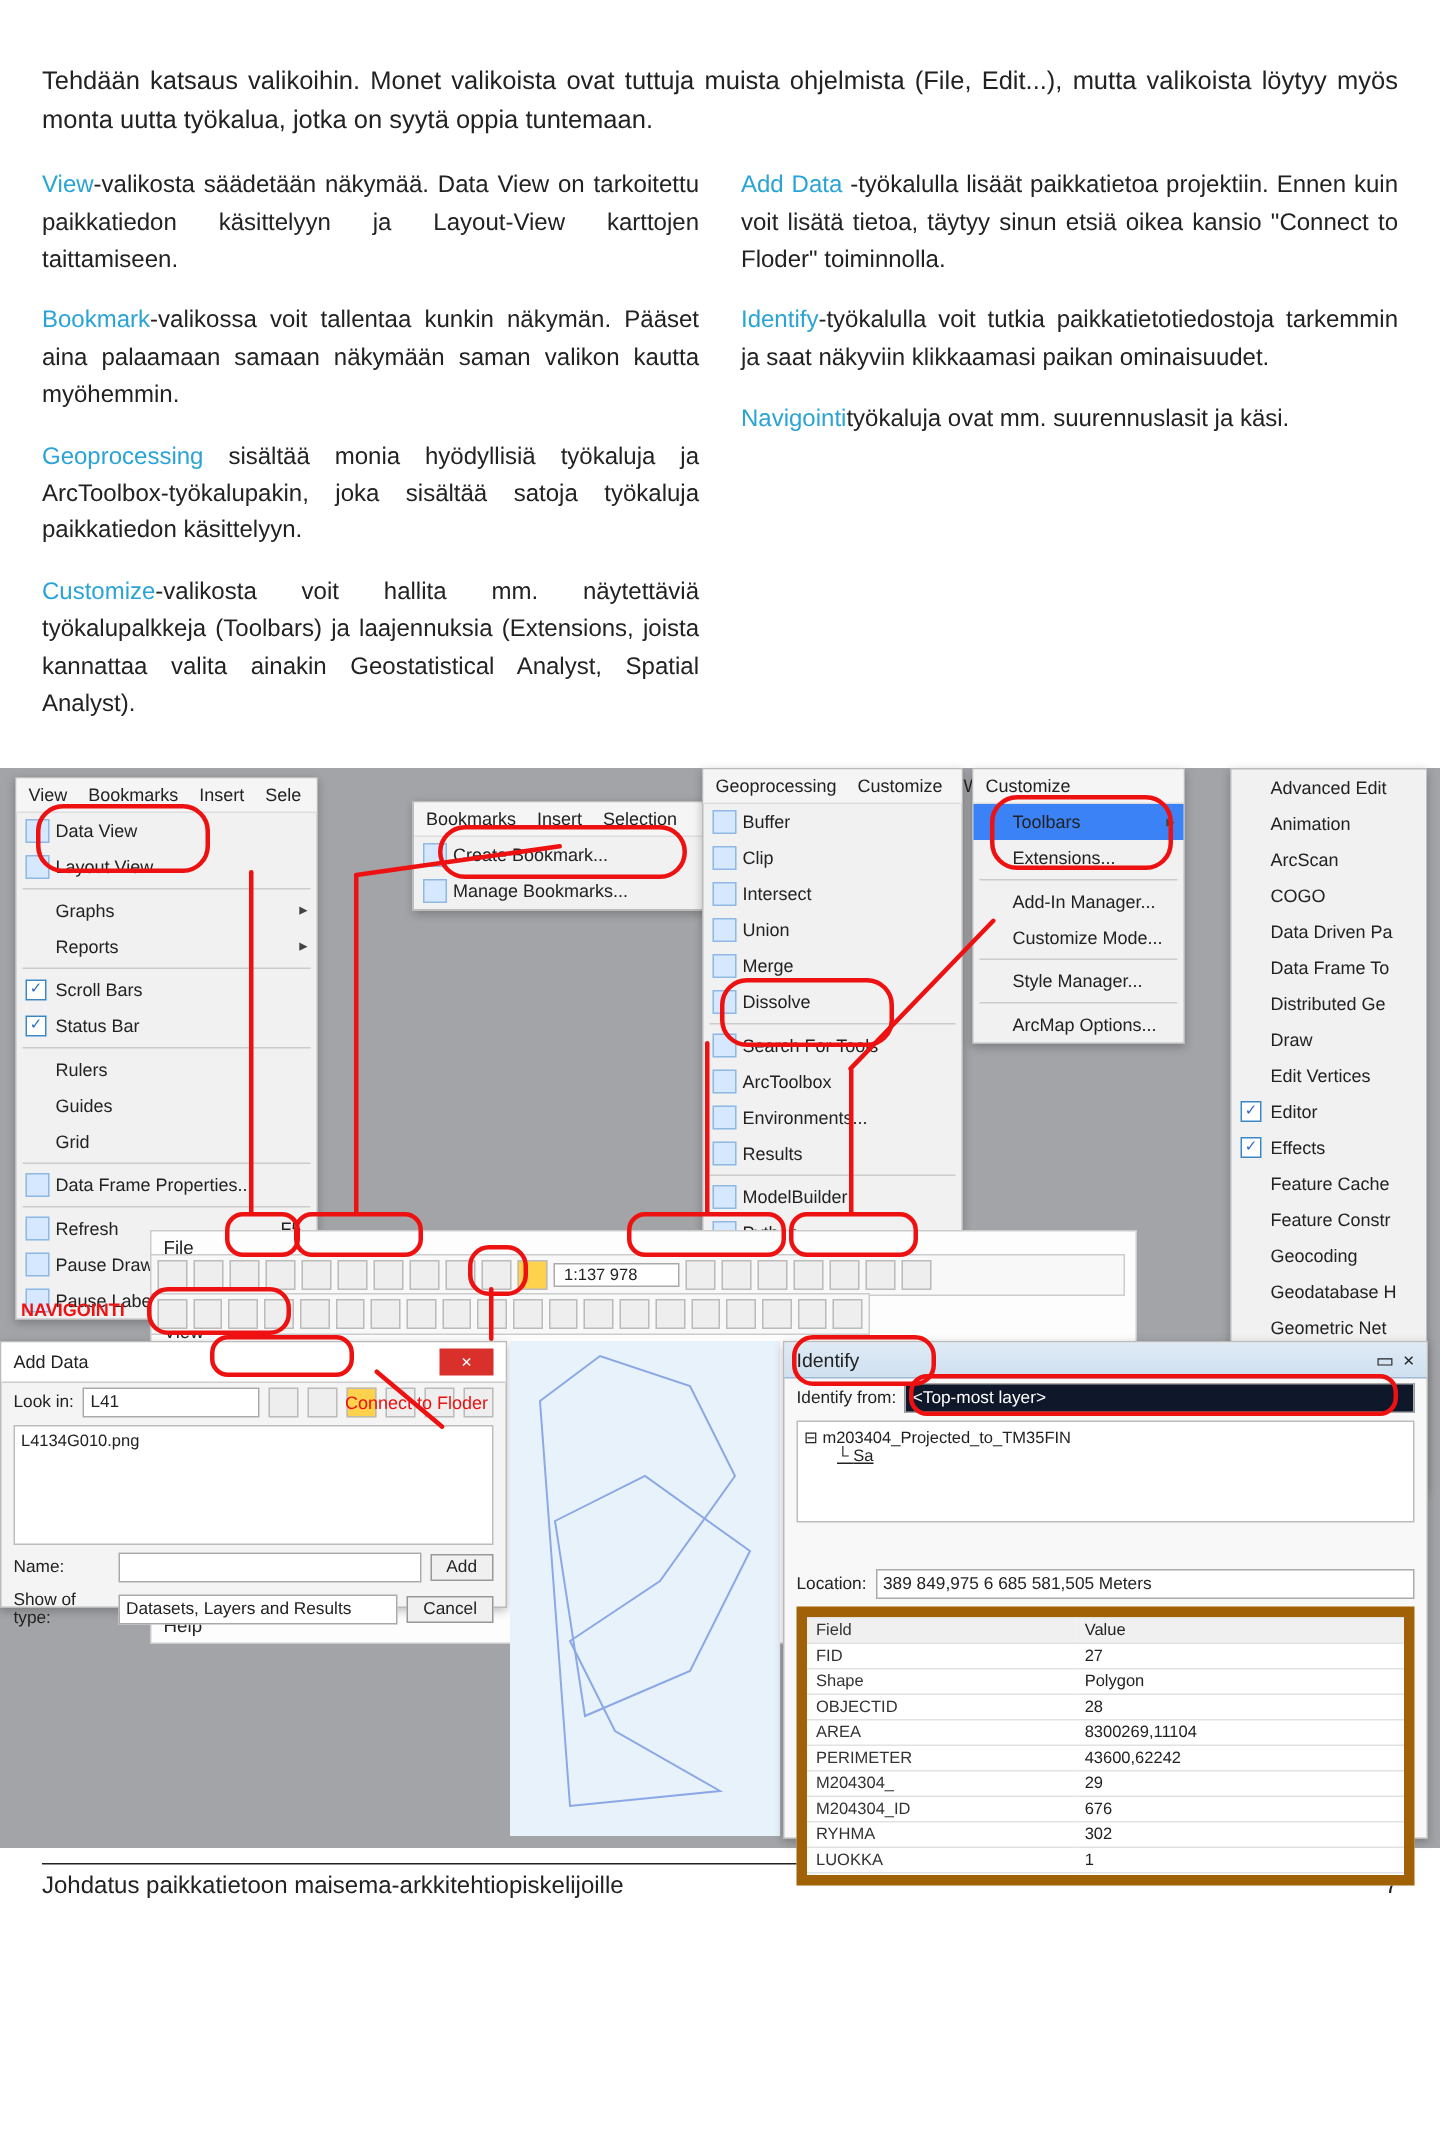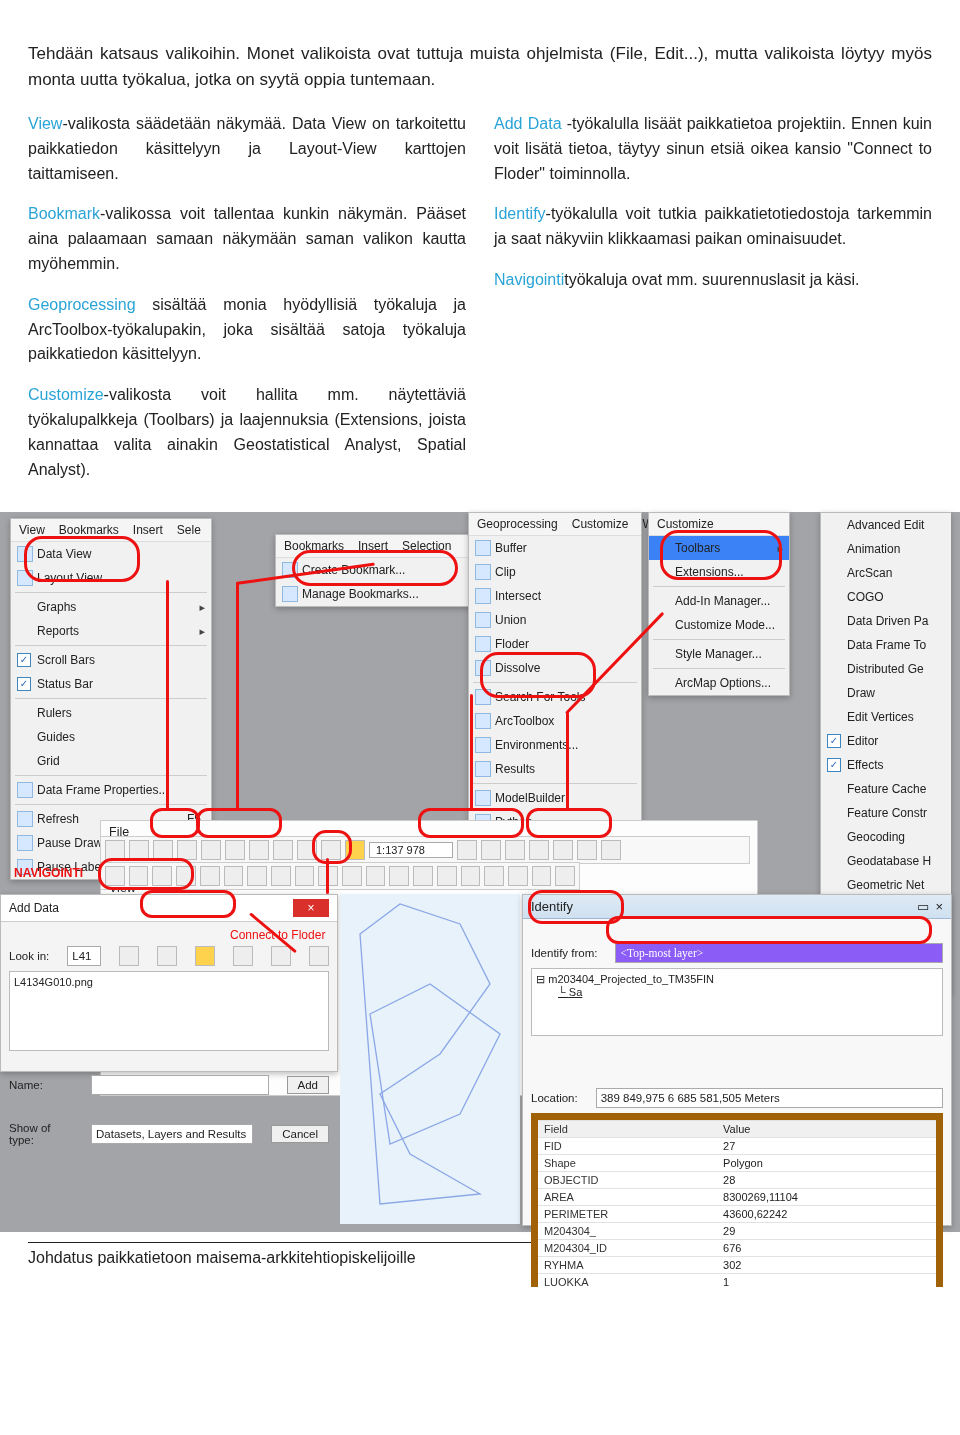--- a/index.html
+++ b/index.html
@@ -19,21 +19,21 @@
   .icon-sq { position:absolute; left:6px; top:4px; width:14px; height:14px; background:#d6e8ff; border:1px solid #8fb9e0; }
   .submenu-arrow::after { content: "▸"; position:absolute; right:6px; top:4px; font-size:11px; color:#444; }
   .scribble { position:absolute; border:3px solid #e11; border-radius: 18px; pointer-events:none; }
   .scribble-line { position:absolute; background:#e11; height:3px; transform-origin: left center; border-radius:2px; pointer-events:none; }
   .menubar { position:absolute; background:#fdfdfd; border:1px solid #ccc; font-family:"Segoe UI",sans-serif; font-size:12.5px; padding:4px 8px; display:flex; gap:14px; }
   .toolbar { position:absolute; background:#f8f8f8; border:1px solid #ccc; padding:3px 4px; display:flex; gap:4px; align-items:center; }
   .tbtn { width:18px; height:18px; background:#eee; border:1px solid #bbb; }
   .navig-label { position:absolute; color:#e11; font-weight:bold; font-size:12px; font-family:"Segoe UI",sans-serif; }
   .dialog-title { background:#fff; padding:4px 8px; font-size:12px; display:flex; justify-content:space-between; align-items:center; border-bottom:1px solid #ccc; }
   .close-x { width:36px; height:18px; background:#d9302c; color:#fff; text-align:center; line-height:18px; font-size:12px; }
-  .field-row { display:flex; align-items:center; gap:18px; padding:3px 8px; font-size:11.5px;margin-top:21px; }
+  .field-row { display:flex; align-items:center; gap:6px; padding:3px 8px; font-size:11.5px; }
   .field-input { flex:1; background:#fff; border:1px solid #aaa; height:18px; padding:0 4px; display:flex; align-items:center; }
   .btn { background:#f0f0f0; border:1px solid #999; padding:2px 10px; font-size:11.5px; }
   .identify-title { background:linear-gradient(#dfeaf5,#cfe0f0); padding:4px 8px; font-size:13px; font-weight:500; display:flex; justify-content:space-between; align-items:center; border-bottom:1px solid #9fb8d3; }
   .table { width:100%; border-collapse:collapse; font-size:11px; }
   .table td { border-top:1px solid #e2e2e2; padding:2px 6px; }
   .table tr td:first-child { width:45%; color:#333; }
   .map { position:absolute; background:#f0f6fd; }
   .footer { border-top: 1.5px solid #222; margin: 10px 28px 0 28px; padding: 6px 0 20px 0; display:flex; justify-content:space-between; font-size:16px; }
 </style>
 </head>
@@ -103,21 +103,21 @@
     <div class="menu-header">
       <span>Geoprocessing</span>
       <span>Customize</span>
       <span>Wind</span>
     </div>
     <div id="gp-items">
         <div class="menu-item"><span class="icon-sq"></span><span>Buffer</span></div>
         <div class="menu-item"><span class="icon-sq"></span><span>Clip</span></div>
         <div class="menu-item"><span class="icon-sq"></span><span>Intersect</span></div>
         <div class="menu-item"><span class="icon-sq"></span><span>Union</span></div>
-        <div class="menu-item"><span class="icon-sq"></span><span>Floder</span></div>
+        <div class="menu-item"><span class="icon-sq"></span><span>Merge</span></div>
         <div class="menu-item"><span class="icon-sq"></span><span>Dissolve</span></div>
         <div class="divider"></div>
         <div class="menu-item"><span class="icon-sq"></span><span>Search For Tools</span></div>
         <div class="menu-item"><span class="icon-sq"></span><span>ArcToolbox</span></div>
         <div class="menu-item"><span class="icon-sq"></span><span>Environments...</span></div>
         <div class="menu-item"><span class="icon-sq"></span><span>Results</span></div>
         <div class="divider"></div>
         <div class="menu-item"><span class="icon-sq"></span><span>ModelBuilder</span></div>
         <div class="menu-item"><span class="icon-sq"></span><span>Python</span></div>
         <div class="menu-item"><span class="icon-sq"></span><span>Geoprocessing Options...</span></div>
@@ -272,21 +272,21 @@
   <div class="panel" style="left:522px; top:382px; width:428px; height:330px; background:#f8f8f8;">
     <div class="identify-title">
       <span>Identify</span>
       <span style="display:flex; gap:6px;">
         <span>▭</span>
         <span>×</span>
       </span>
     </div>
     <div class="field-row">
       <span>Identify from:</span>
-      <div class="field-input" style="background:#8b5cf6; color:#fff;font-family:Liberation Serif, serif;">
+      <div class="field-input" style="background:#0f172a; color:#fff;">
           <span>&lt;Top-most layer&gt;</span>
         </div>
     </div>
     <div style="background:#fff; border:1px solid #bbb; margin:2px 8px; height:58px; padding:4px; font-size:11px;">
       <div>⊟ <span>m203404_Projected_to_TM35FIN</span></div>
       <div style="padding-left:22px;text-decoration:underline;">└ <span>Sa</span></div>
     </div>
     <div style="height:26px;"></div>
     <div class="field-row">
       <span>Location:</span>

